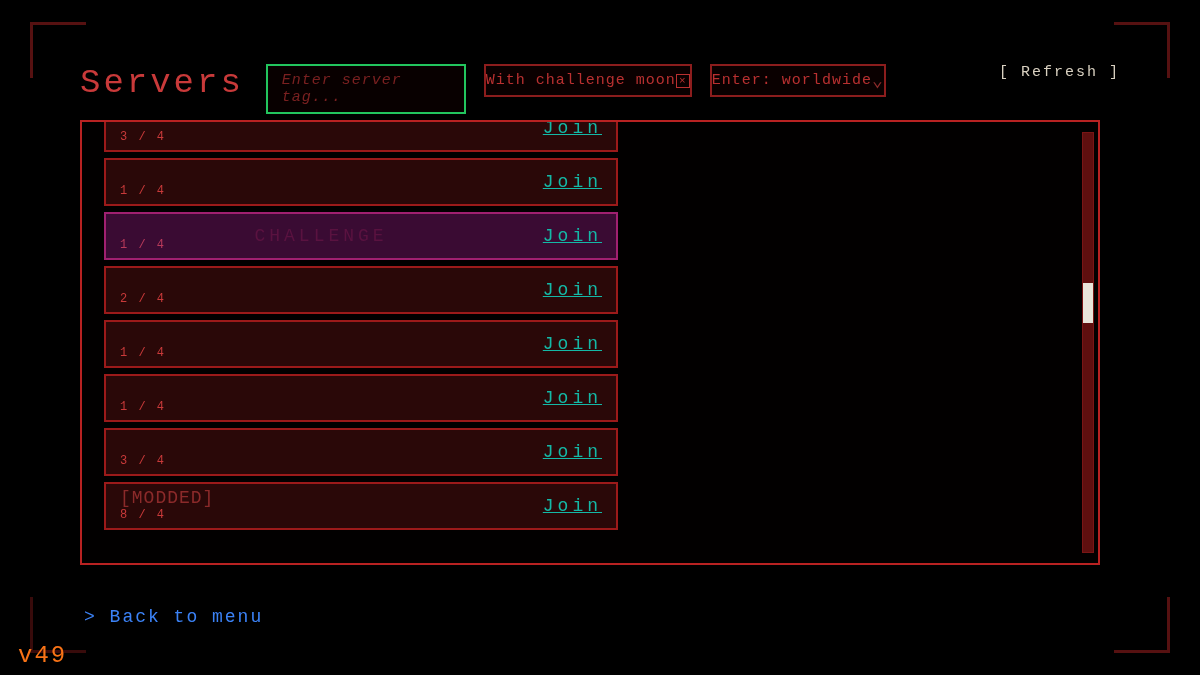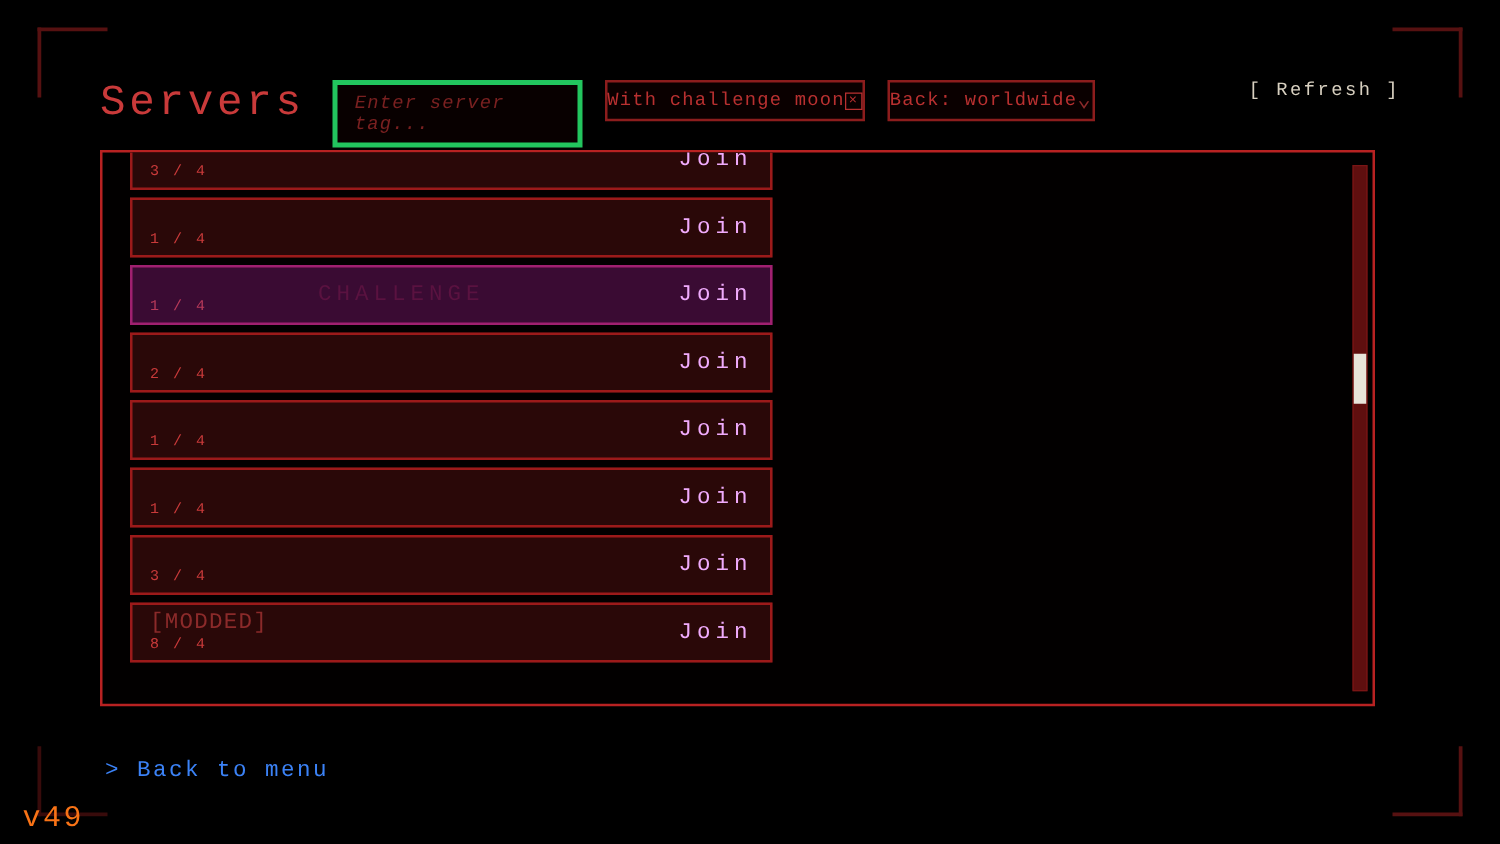--- a/index.html
+++ b/index.html
@@ -33,21 +33,21 @@
     gap: 18px;
   }
   .title {
     font-size: 34px;
     letter-spacing: 3px;
     color: #c93a3a;
     font-weight: normal;
     margin-right: 4px;
   }
   .search-box {
-    border: 4px solid #22c55e;
+    border: 2px solid #22c55e;
     padding: 6px 14px;
     font-size: 15px;
     font-style: italic;
     color: #7a2020;
     background: rgba(40,0,0,0.2);
     flex: 0 0 200px;
     letter-spacing: 1px;
   }
   .filter-box, .sort-box {
     border: 2px solid #8c1d1d;
@@ -123,22 +123,23 @@
     left: 50%;
     transform: translateX(-80%);
     font-size: 18px;
     letter-spacing: 4px;
     color: #5a1240;
   }
   .row .join {
     margin-left: auto;
     font-size: 18px;
     letter-spacing: 4px;
-    color: #f0abfc;
-    cursor: pointer;
+    color: #14b8a6;
+    cursor: pointer;
+    text-decoration: underline;
   }
   .row.challenge {
     background: #3a0b33;
     border-color: #a02070;
   }
   .row.challenge .count { color:#b83a5a; }
 
   
   .scrollbar {
     position: absolute;
@@ -183,21 +184,21 @@
 <div class="corner br"></div>
 
 <div class="header">
   <div class="title">Servers</div>
   <div class="search-box">Enter server tag...</div>
   <div class="filter-box">
     <span>With challenge moon</span>
     <span class="clear-x">×</span>
   </div>
   <div class="sort-box">
-    <span>Back: worldwide</span>
+    <span>Enter: worldwide</span>
     <span class="chev">⌄</span>
   </div>
   <div class="refresh">[ Refresh ]</div>
 </div>
 
 <div class="panel">
   <div class="list" id="server-list">
       <div class="row">
         <div class="name"></div>
         <div class="count">3 / 4</div>

